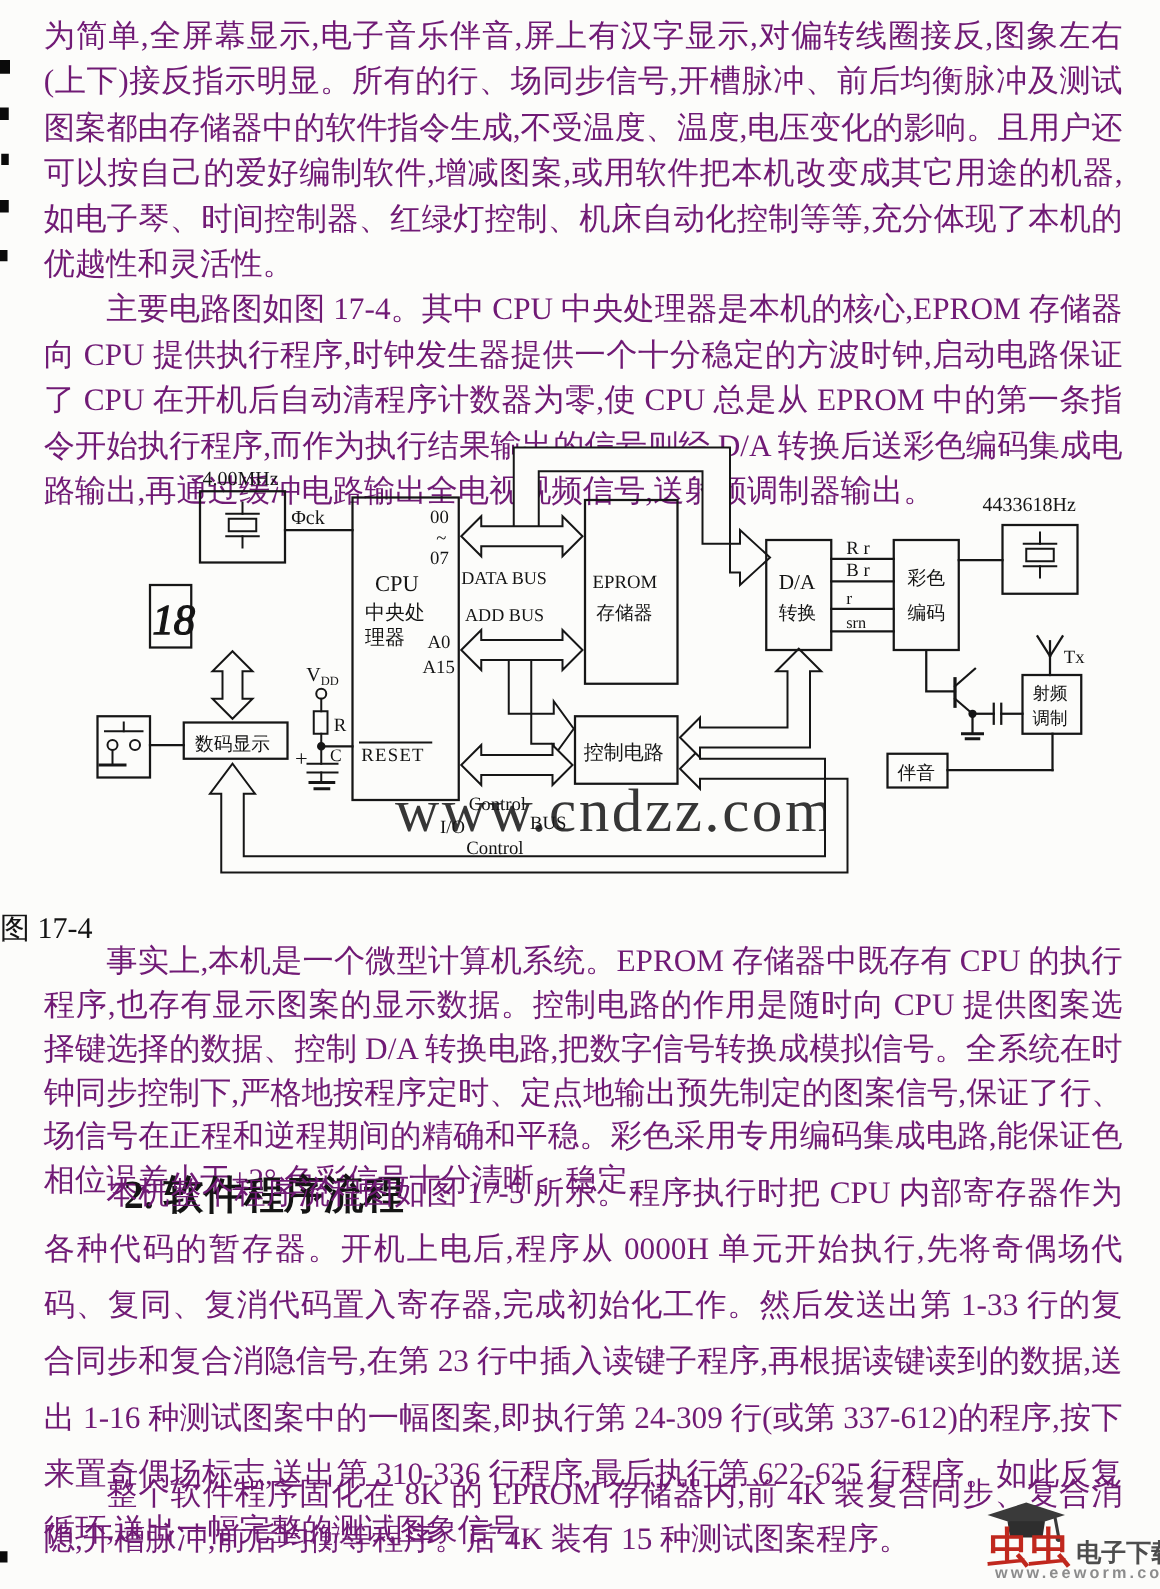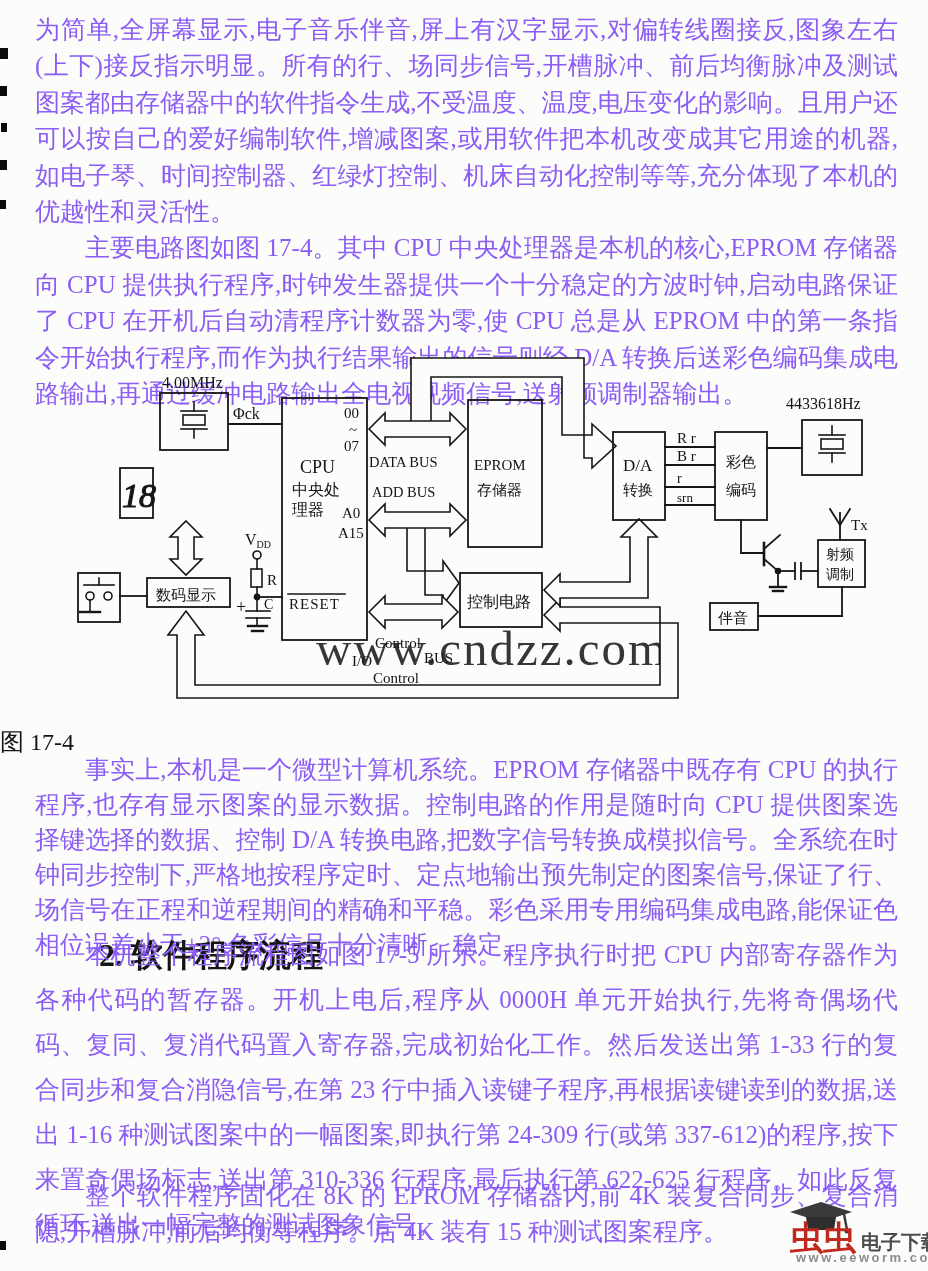--- a/index.html
+++ b/index.html
@@ -1,19 +1,19 @@
 <!DOCTYPE html>
 <html><head>
 <meta charset="utf-8">
 <style>
   html,body{margin:0;padding:0;}
   body{width:928px;height:1271px;position:relative;background:#fcfcfa;color:#141414;
        font-family:"Liberation Serif",serif;overflow:hidden;}
   .textblock{position:absolute;left:35px;right:30px;font-size:25px;line-height:36.4px;
-             text-align:justify;color:#8b5cf6;}
+             text-align:justify;color:#701a75;}
   .textblock p{margin:0;}
   .indent{text-indent:2em;}
   .heading{position:absolute;left:35px;font-size:32px;font-weight:bold;}
   .heading span{margin-left:2em;}
   .caption{position:absolute;left:0;right:0;text-align:left;font-size:24px;}
   .speck{position:absolute;background:#0b0b0b;}
   svg text{font-family:"Liberation Serif",serif;fill:#141414;}
   .logo{position:absolute;left:772px;top:1198px;width:156px;height:70px;}
   .logo .cap{position:absolute;left:16px;top:2px;width:66px;height:36px;}
   .logo .row{position:absolute;left:18px;top:18px;white-space:nowrap;}

